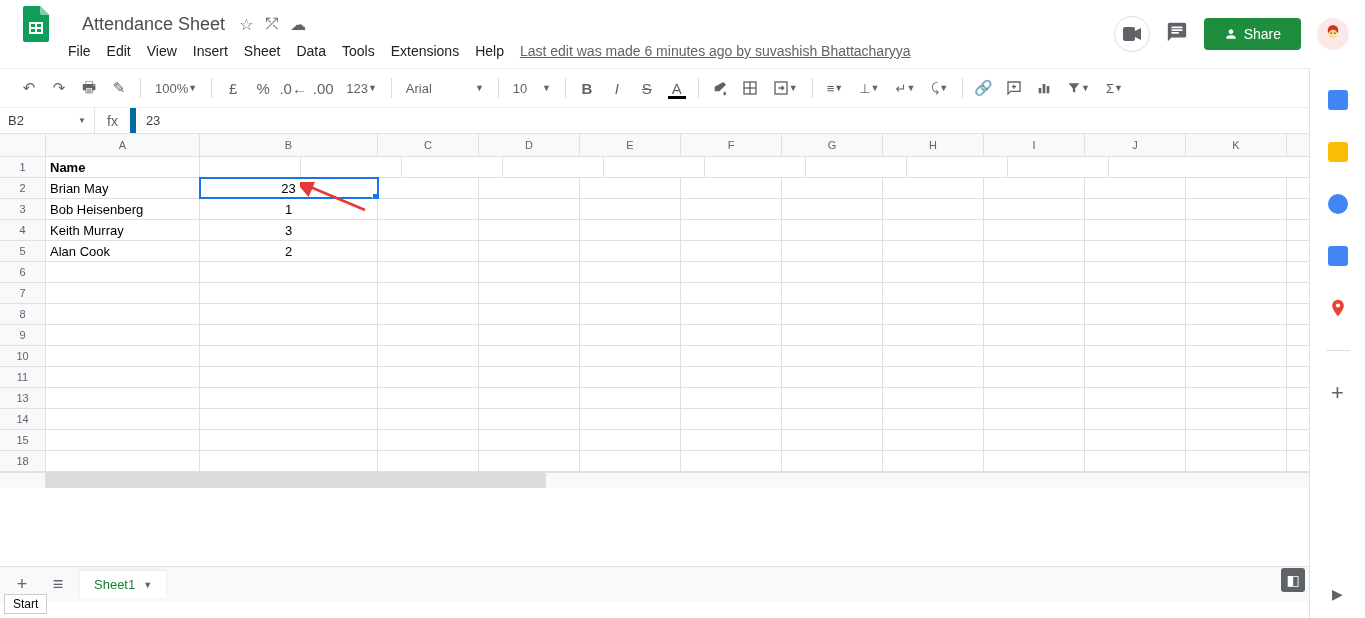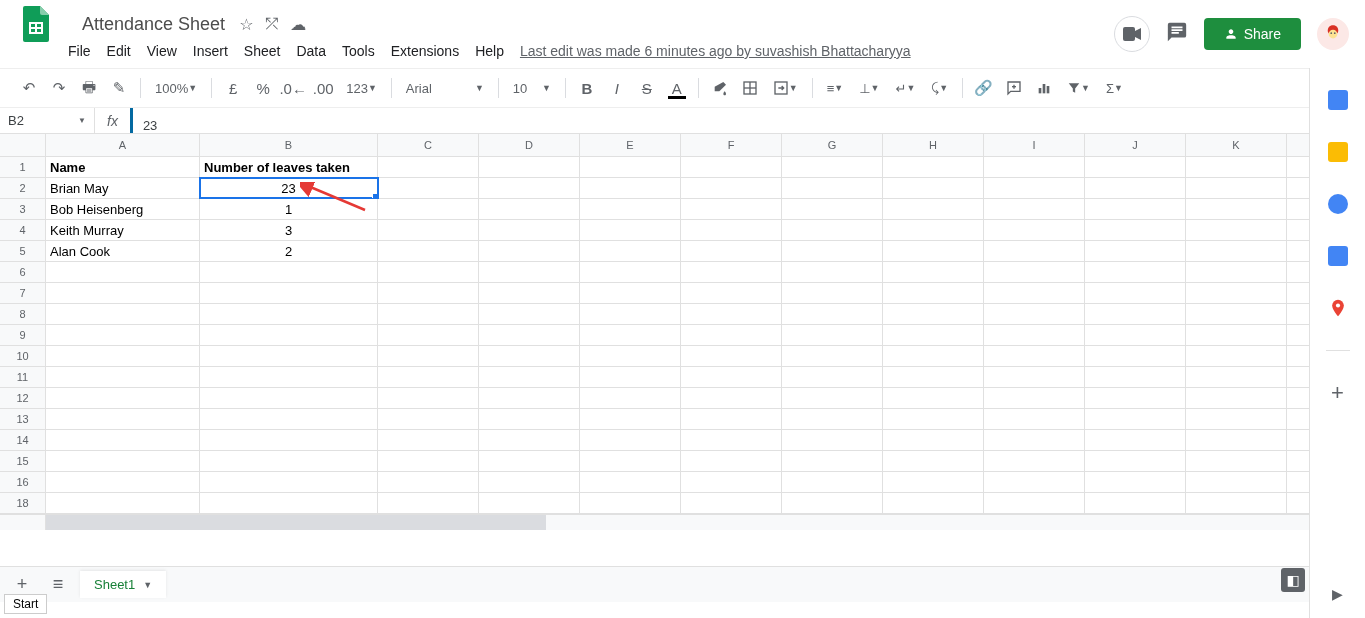--- a/index.html
+++ b/index.html
@@ -19,24 +19,24 @@
 .comment-btn{font-size:20px;color:#5f6368;cursor:pointer}
 .share-btn{background:#1e8e3e;color:#fff;border:none;border-radius:4px;padding:8px 20px;font-size:14px;font-weight:500;cursor:pointer;display:flex;align-items:center;gap:6px}
 .avatar{width:32px;height:32px;border-radius:50%;background:#fce8e6;display:flex;align-items:center;justify-content:center;font-size:20px}
 .toolbar{border-top:1px solid #eee;border-bottom:1px solid #eee;padding:6px 16px;display:flex;align-items:center;gap:4px;height:40px}
 .tb-btn{width:26px;height:26px;display:flex;align-items:center;justify-content:center;color:#5f6368;cursor:pointer;border-radius:2px;font-size:15px}
 .tb-sep{width:1px;height:20px;background:#dadce0;margin:0 4px}
 .tb-select{display:flex;align-items:center;color:#5f6368;font-size:13px;padding:0 6px}
 .tb-select .caret{font-size:9px}
 .text-color-btn{position:relative}
 .text-color-btn::after{content:'';position:absolute;bottom:2px;left:4px;right:4px;height:3px;background:#000}
-.formula-bar{display:flex;align-items:flex-end;height:26px;border-bottom:1px solid #e0e0e0}
+.formula-bar{display:flex;align-items:center;height:26px;border-bottom:1px solid #e0e0e0}
 .name-box{width:95px;padding:0 8px;font-size:13px;color:#3c4043;border-right:1px solid #e0e0e0;height:100%;display:flex;align-items:center}
 .name-box .caret{margin-left:auto;font-size:8px;color:#5f6368}
-.fx-label{padding:0 12px;font-style:italic;color:#5f6368;font-size:14px;border-right:3px solid #0369a1;height:100%;display:flex;align-items:center}
+.fx-label{padding:0 12px;color:#5f6368;font-size:14px;border-right:6px solid #0369a1;height:100%;display:flex;align-items:center}
 .formula-input{flex:1;padding:0 10px;font-size:13px;color:#3c4043}
 .grid-container{display:flex;height:432px}
 .grid-main{flex:1;overflow:hidden;position:relative}
 .col-headers{display:flex;height:23px;background:#f8f9fa;border-bottom:1px solid #e0e0e0}
 .corner-cell{width:46px;border-right:1px solid #e0e0e0;background:#f8f9fa}
 .col-header{border-right:1px solid #e0e0e0;display:flex;align-items:center;justify-content:center;font-size:11px;color:#5f6368;background:#f8f9fa}
 .col-A{width:154px}.col-B{width:178px}.col-C,.col-D,.col-E,.col-F,.col-G,.col-H,.col-I,.col-J,.col-K{width:101px}
 .grid-body{position:relative}
 .grid-row{display:flex;height:21px;border-bottom:1px solid #e0e0e0}
 .row-header{width:46px;border-right:1px solid #e0e0e0;display:flex;align-items:center;justify-content:center;font-size:11px;color:#5f6368;background:#f8f9fa}
@@ -241,21 +241,20 @@
       <div class="col-header col-G">G</div>
       <div class="col-header col-H">H</div>
       <div class="col-header col-I">I</div>
       <div class="col-header col-J">J</div>
       <div class="col-header col-K">K</div>
     </div>
     <div class="grid-body" id="grid-body">
         <div class="grid-row">
           <div class="row-header">1</div>
           <div class="cell col-A bold">Name</div>
-          <div class="cell col-B bold">Number of leaves taken</div>
           <div class="cell col-C bold"></div>
           <div class="cell col-D bold"></div>
           <div class="cell col-E bold"></div>
           <div class="cell col-F bold"></div>
           <div class="cell col-G bold"></div>
           <div class="cell col-H bold"></div>
           <div class="cell col-I bold"></div>
           <div class="cell col-J bold"></div>
           <div class="cell col-K bold"></div>
         </div>
@@ -393,34 +392,20 @@
           <div class="cell col-D"></div>
           <div class="cell col-E"></div>
           <div class="cell col-F"></div>
           <div class="cell col-G"></div>
           <div class="cell col-H"></div>
           <div class="cell col-I"></div>
           <div class="cell col-J"></div>
           <div class="cell col-K"></div>
         </div>
         <div class="grid-row">
-          <div class="row-header">12</div>
-          <div class="cell col-A"></div>
-          <div class="cell col-B center"></div>
-          <div class="cell col-C"></div>
-          <div class="cell col-D"></div>
-          <div class="cell col-E"></div>
-          <div class="cell col-F"></div>
-          <div class="cell col-G"></div>
-          <div class="cell col-H"></div>
-          <div class="cell col-I"></div>
-          <div class="cell col-J"></div>
-          <div class="cell col-K"></div>
-        </div>
-        <div class="grid-row">
           <div class="row-header">13</div>
           <div class="cell col-A"></div>
           <div class="cell col-B center"></div>
           <div class="cell col-C"></div>
           <div class="cell col-D"></div>
           <div class="cell col-E"></div>
           <div class="cell col-F"></div>
           <div class="cell col-G"></div>
           <div class="cell col-H"></div>
           <div class="cell col-I"></div>
@@ -436,34 +421,20 @@
           <div class="cell col-E"></div>
           <div class="cell col-F"></div>
           <div class="cell col-G"></div>
           <div class="cell col-H"></div>
           <div class="cell col-I"></div>
           <div class="cell col-J"></div>
           <div class="cell col-K"></div>
         </div>
         <div class="grid-row">
           <div class="row-header">15</div>
-          <div class="cell col-A"></div>
-          <div class="cell col-B center"></div>
-          <div class="cell col-C"></div>
-          <div class="cell col-D"></div>
-          <div class="cell col-E"></div>
-          <div class="cell col-F"></div>
-          <div class="cell col-G"></div>
-          <div class="cell col-H"></div>
-          <div class="cell col-I"></div>
-          <div class="cell col-J"></div>
-          <div class="cell col-K"></div>
-        </div>
-        <div class="grid-row">
-          <div class="row-header">16</div>
           <div class="cell col-A"></div>
           <div class="cell col-B center"></div>
           <div class="cell col-C"></div>
           <div class="cell col-D"></div>
           <div class="cell col-E"></div>
           <div class="cell col-F"></div>
           <div class="cell col-G"></div>
           <div class="cell col-H"></div>
           <div class="cell col-I"></div>
           <div class="cell col-J"></div>

